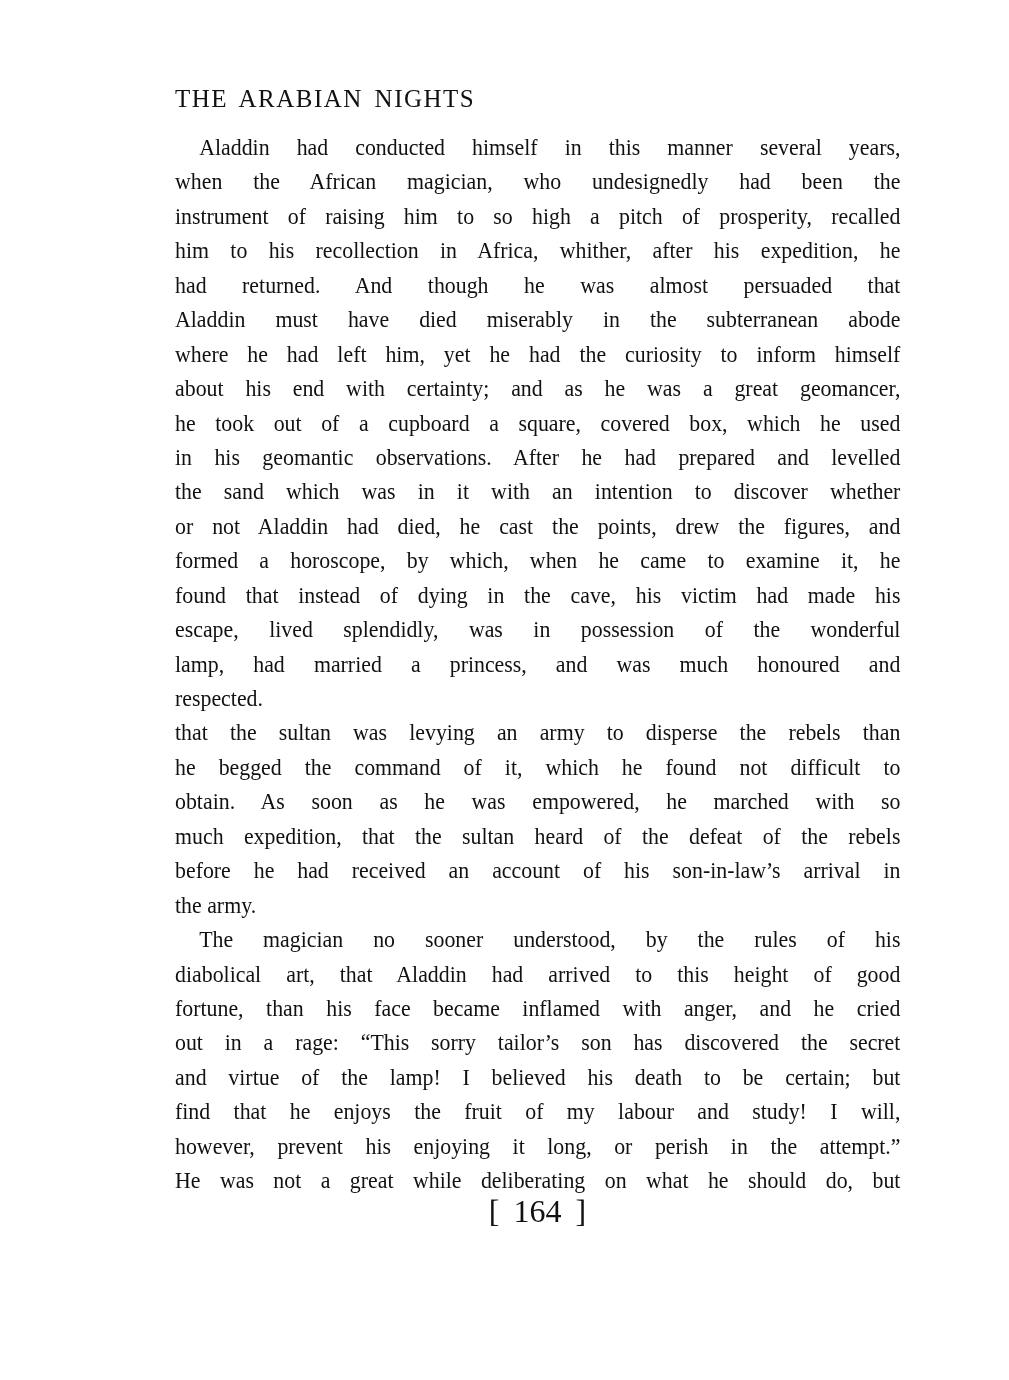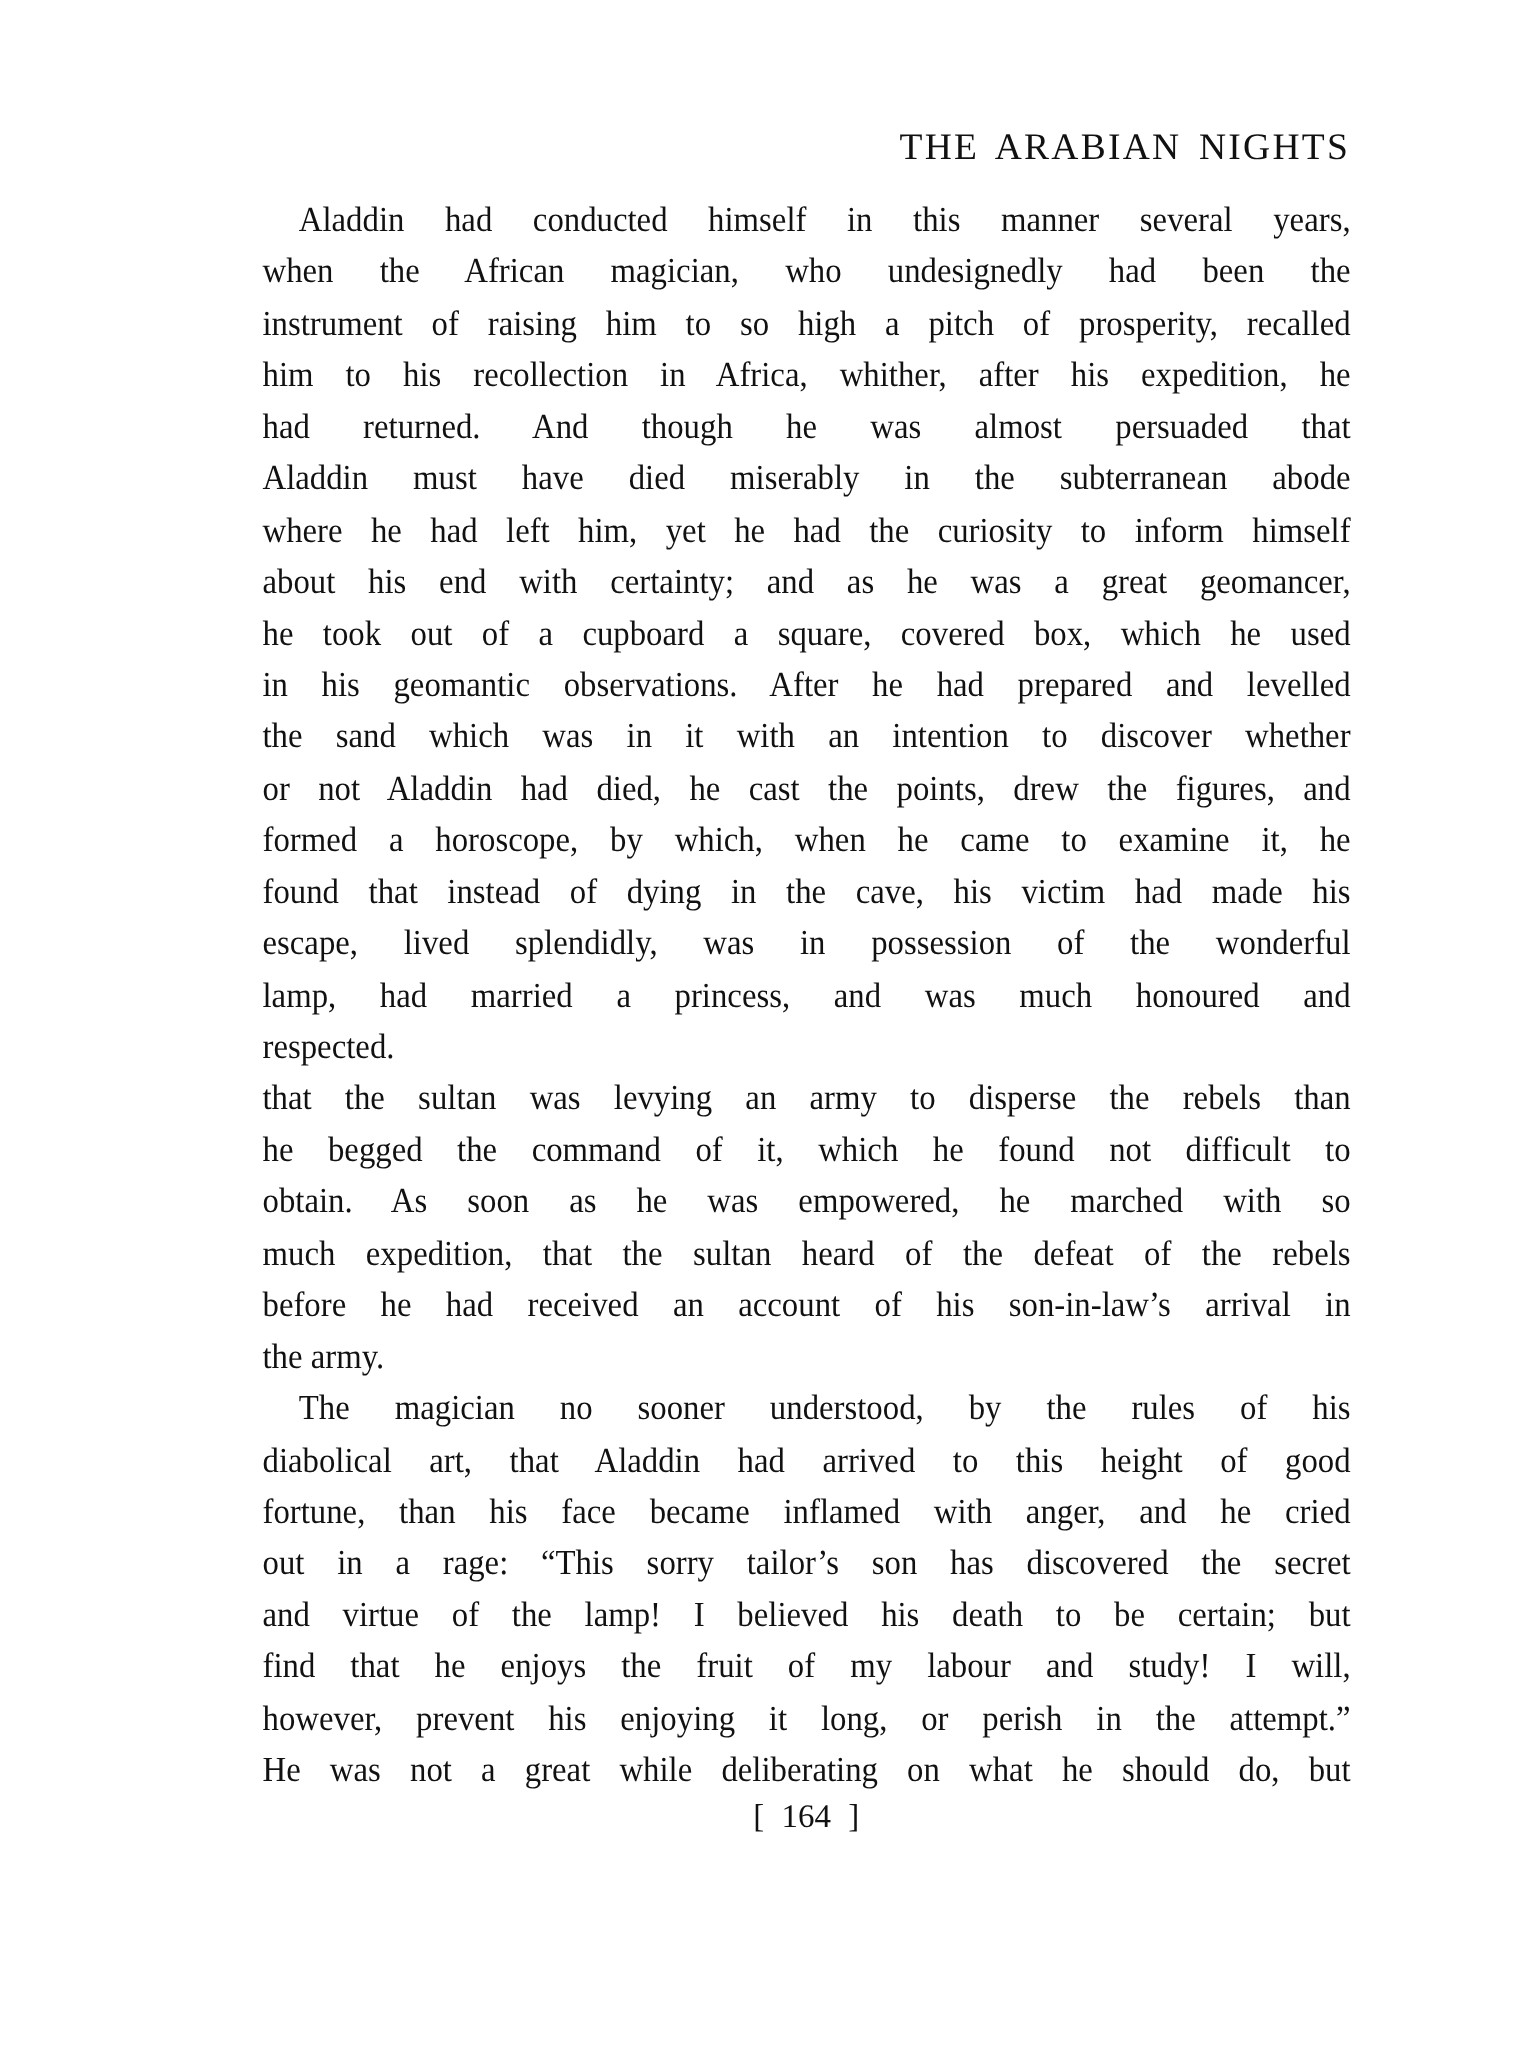--- a/index.html
+++ b/index.html
@@ -21,21 +21,21 @@
       top: 0;
       width: 1009px;
       height: 1380px;
       background: #ffffff;
     }
     .running-head {
       position: absolute;
       left: 175px;
       width: 725px;
       top: 83px;
-      text-align: right;
+      text-align: left;
       font-size: 25px;
       letter-spacing: 1.5px;
       line-height: 32px;
       word-spacing: 4px;
     }
     .body-text {
       position: absolute;
       left: 175px;
       top: 130px;
       width: 725px;
@@ -57,21 +57,21 @@
     .line.indent {
       padding-left: 26px;
       width: 754px;
     }
     .folio {
       position: absolute;
       left: 175px;
       width: 725px;
       top: 1194px;
       text-align: center;
-      font-size: 22px;
+      font-size: 32px;
       line-height: 34px;
       word-spacing: 6px;
     }
   </style>
 </head>
 <body>
 
 <div class="page">
 
   <div class="running-head">THE ARABIAN NIGHTS</div>

